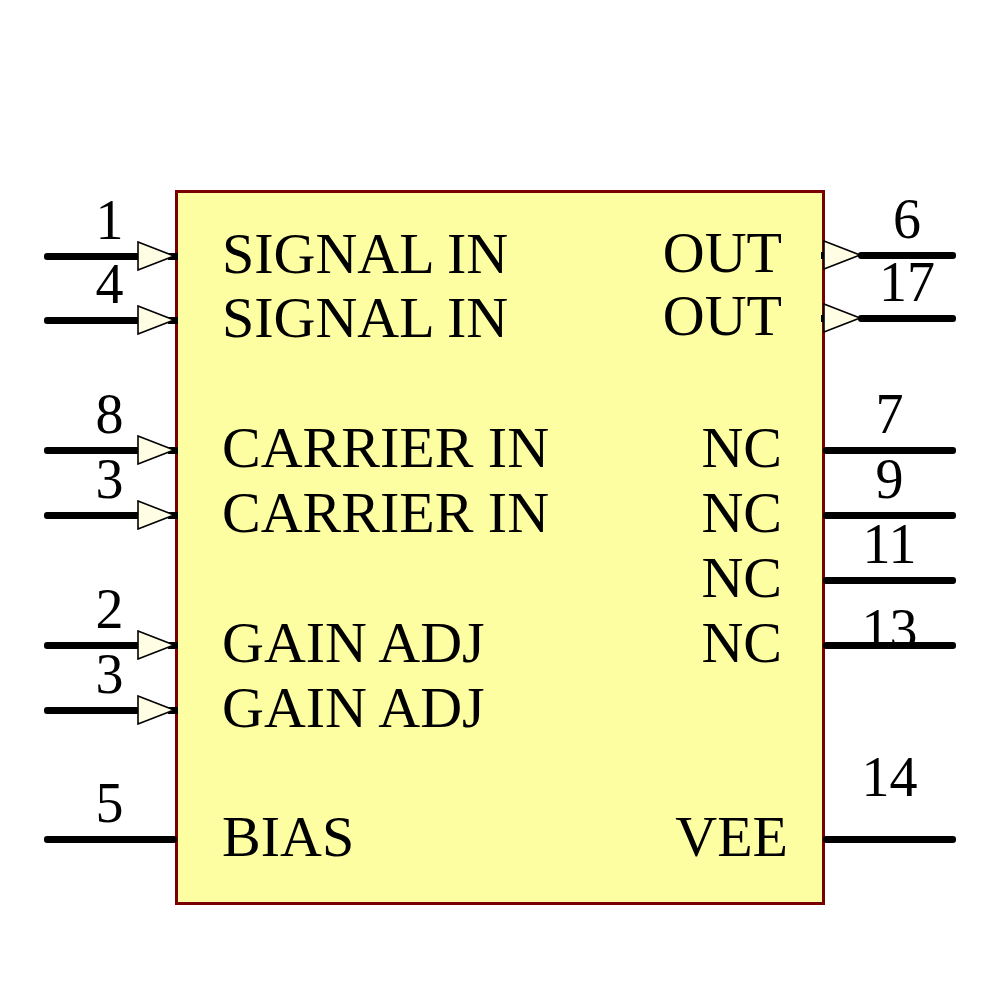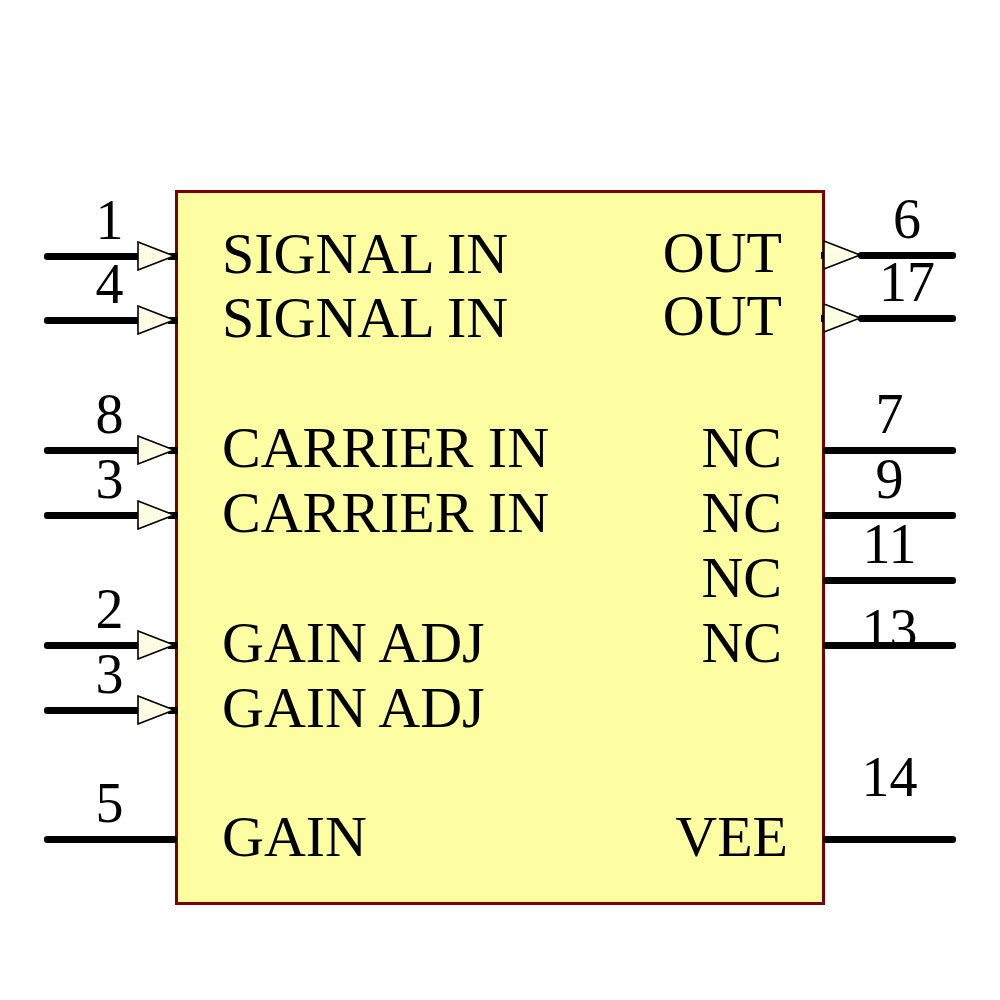--- a/index.html
+++ b/index.html
@@ -66,21 +66,21 @@
       <div class="pin-label" style="left: 222px; top: 611px;">GAIN ADJ</div>
       <div class="pin-line" style="left: 44px; top: 707px; width: 96px; background: rgb(0, 0, 0);"></div>
       <div class="pin-stub" style="left: 168px; top: 707px; background: rgb(0, 0, 0);"></div>
       <svg class="arrow-svg" viewBox="0 0 38 30" style="left: 137px; top: 695px;">
         <polygon points="1,1 37,15 1,29" fill="#fffde4" stroke="#000000" stroke-width="1.6"></polygon>
       </svg>
       <div class="pin-num" style="left: 39.5px; top: 648px;">3</div>
       <div class="pin-label" style="left: 222px; top: 676px;">GAIN ADJ</div>
       <div class="pin-line" style="left: 44px; top: 836px; width: 133px; background: rgb(0, 0, 0);"></div>
       <div class="pin-num" style="left: 39.5px; top: 777px;">5</div>
-      <div class="pin-label" style="left: 222px; top: 805px;">GAIN</div>
+      <div class="pin-label" style="left: 222px; top: 805px;">BIAS</div>
       <div class="pin-stub" style="left: 821px; top: 252px; background: rgb(0, 0, 0);"></div>
       <svg class="arrow-svg" viewBox="0 0 38 30" style="left: 823px; top: 240px;">
         <polygon points="1,1 37,15 1,29" fill="#fffde4" stroke="#000000" stroke-width="1.6"></polygon>
       </svg>
       <div class="pin-line" style="left: 858px; top: 252px; width: 98px; background: rgb(0, 0, 0);"></div>
       <div class="pin-num" style="left: 837px; top: 193px;">6</div>
       <div class="pin-label right" style="right: 218px; top: 221px; width: 300px;">OUT</div>
       <div class="pin-stub" style="left: 821px; top: 315px; background: rgb(0, 0, 0);"></div>
       <svg class="arrow-svg" viewBox="0 0 38 30" style="left: 823px; top: 303px;">
         <polygon points="1,1 37,15 1,29" fill="#fffde4" stroke="#000000" stroke-width="1.6"></polygon>

